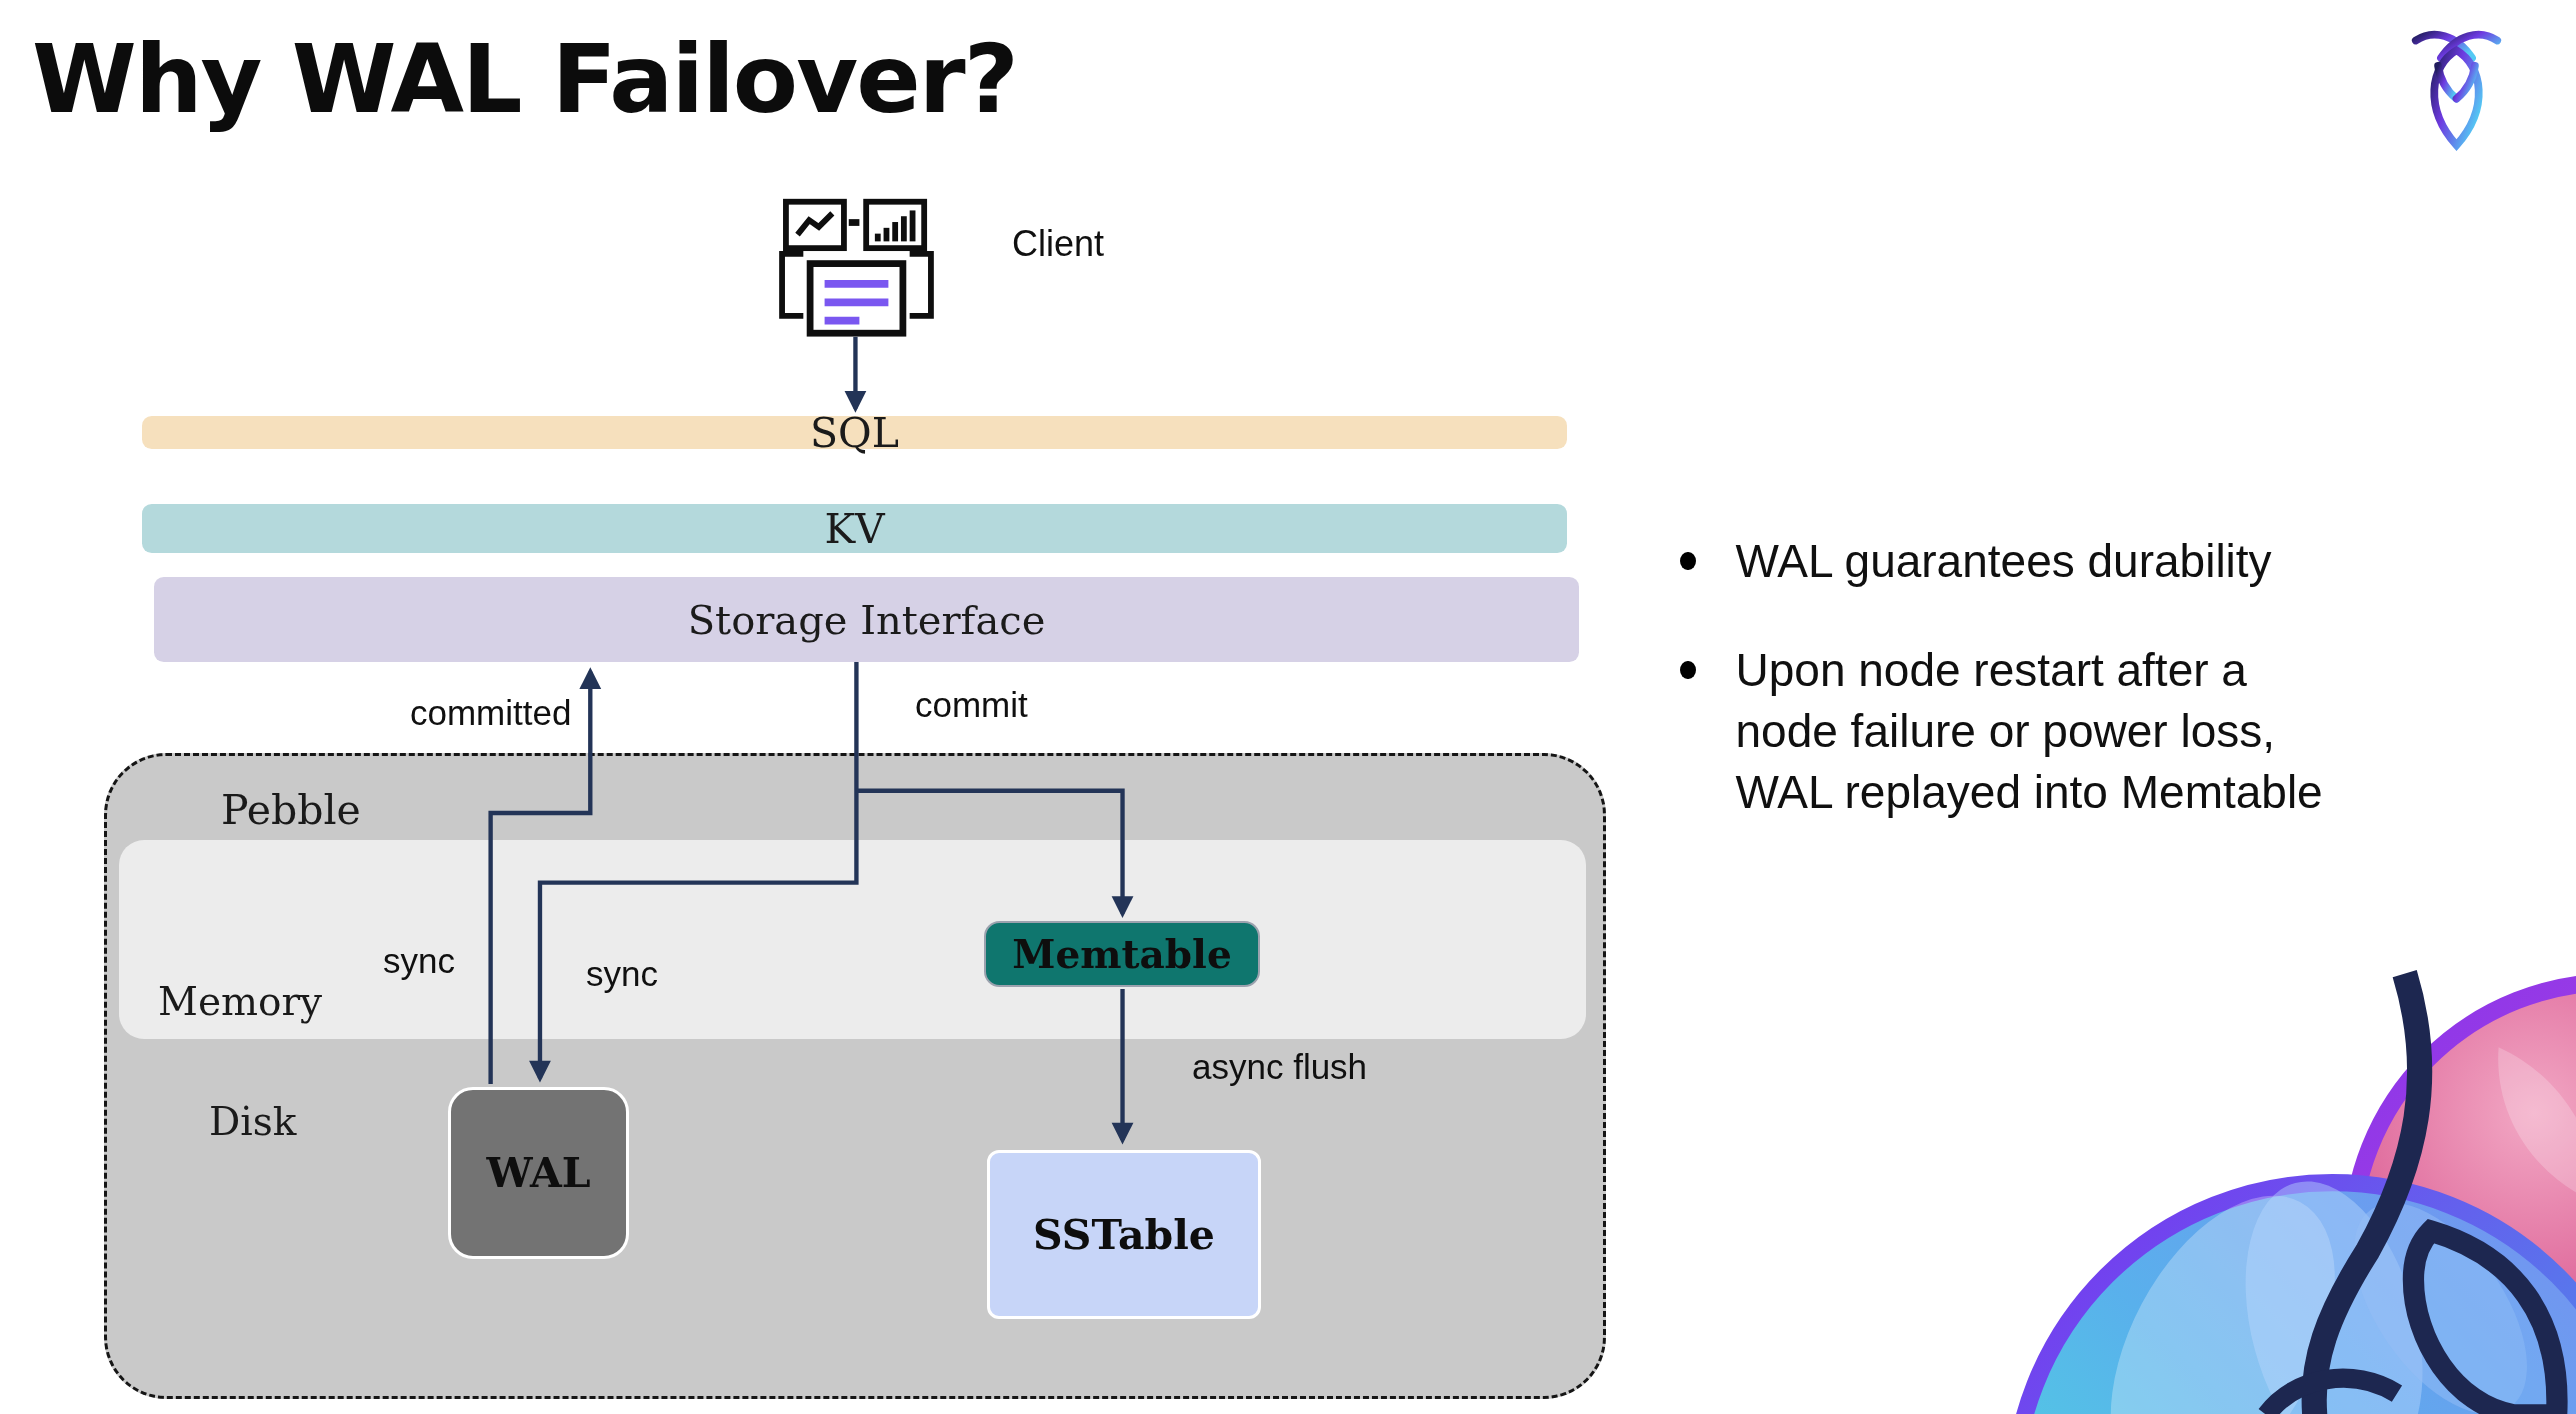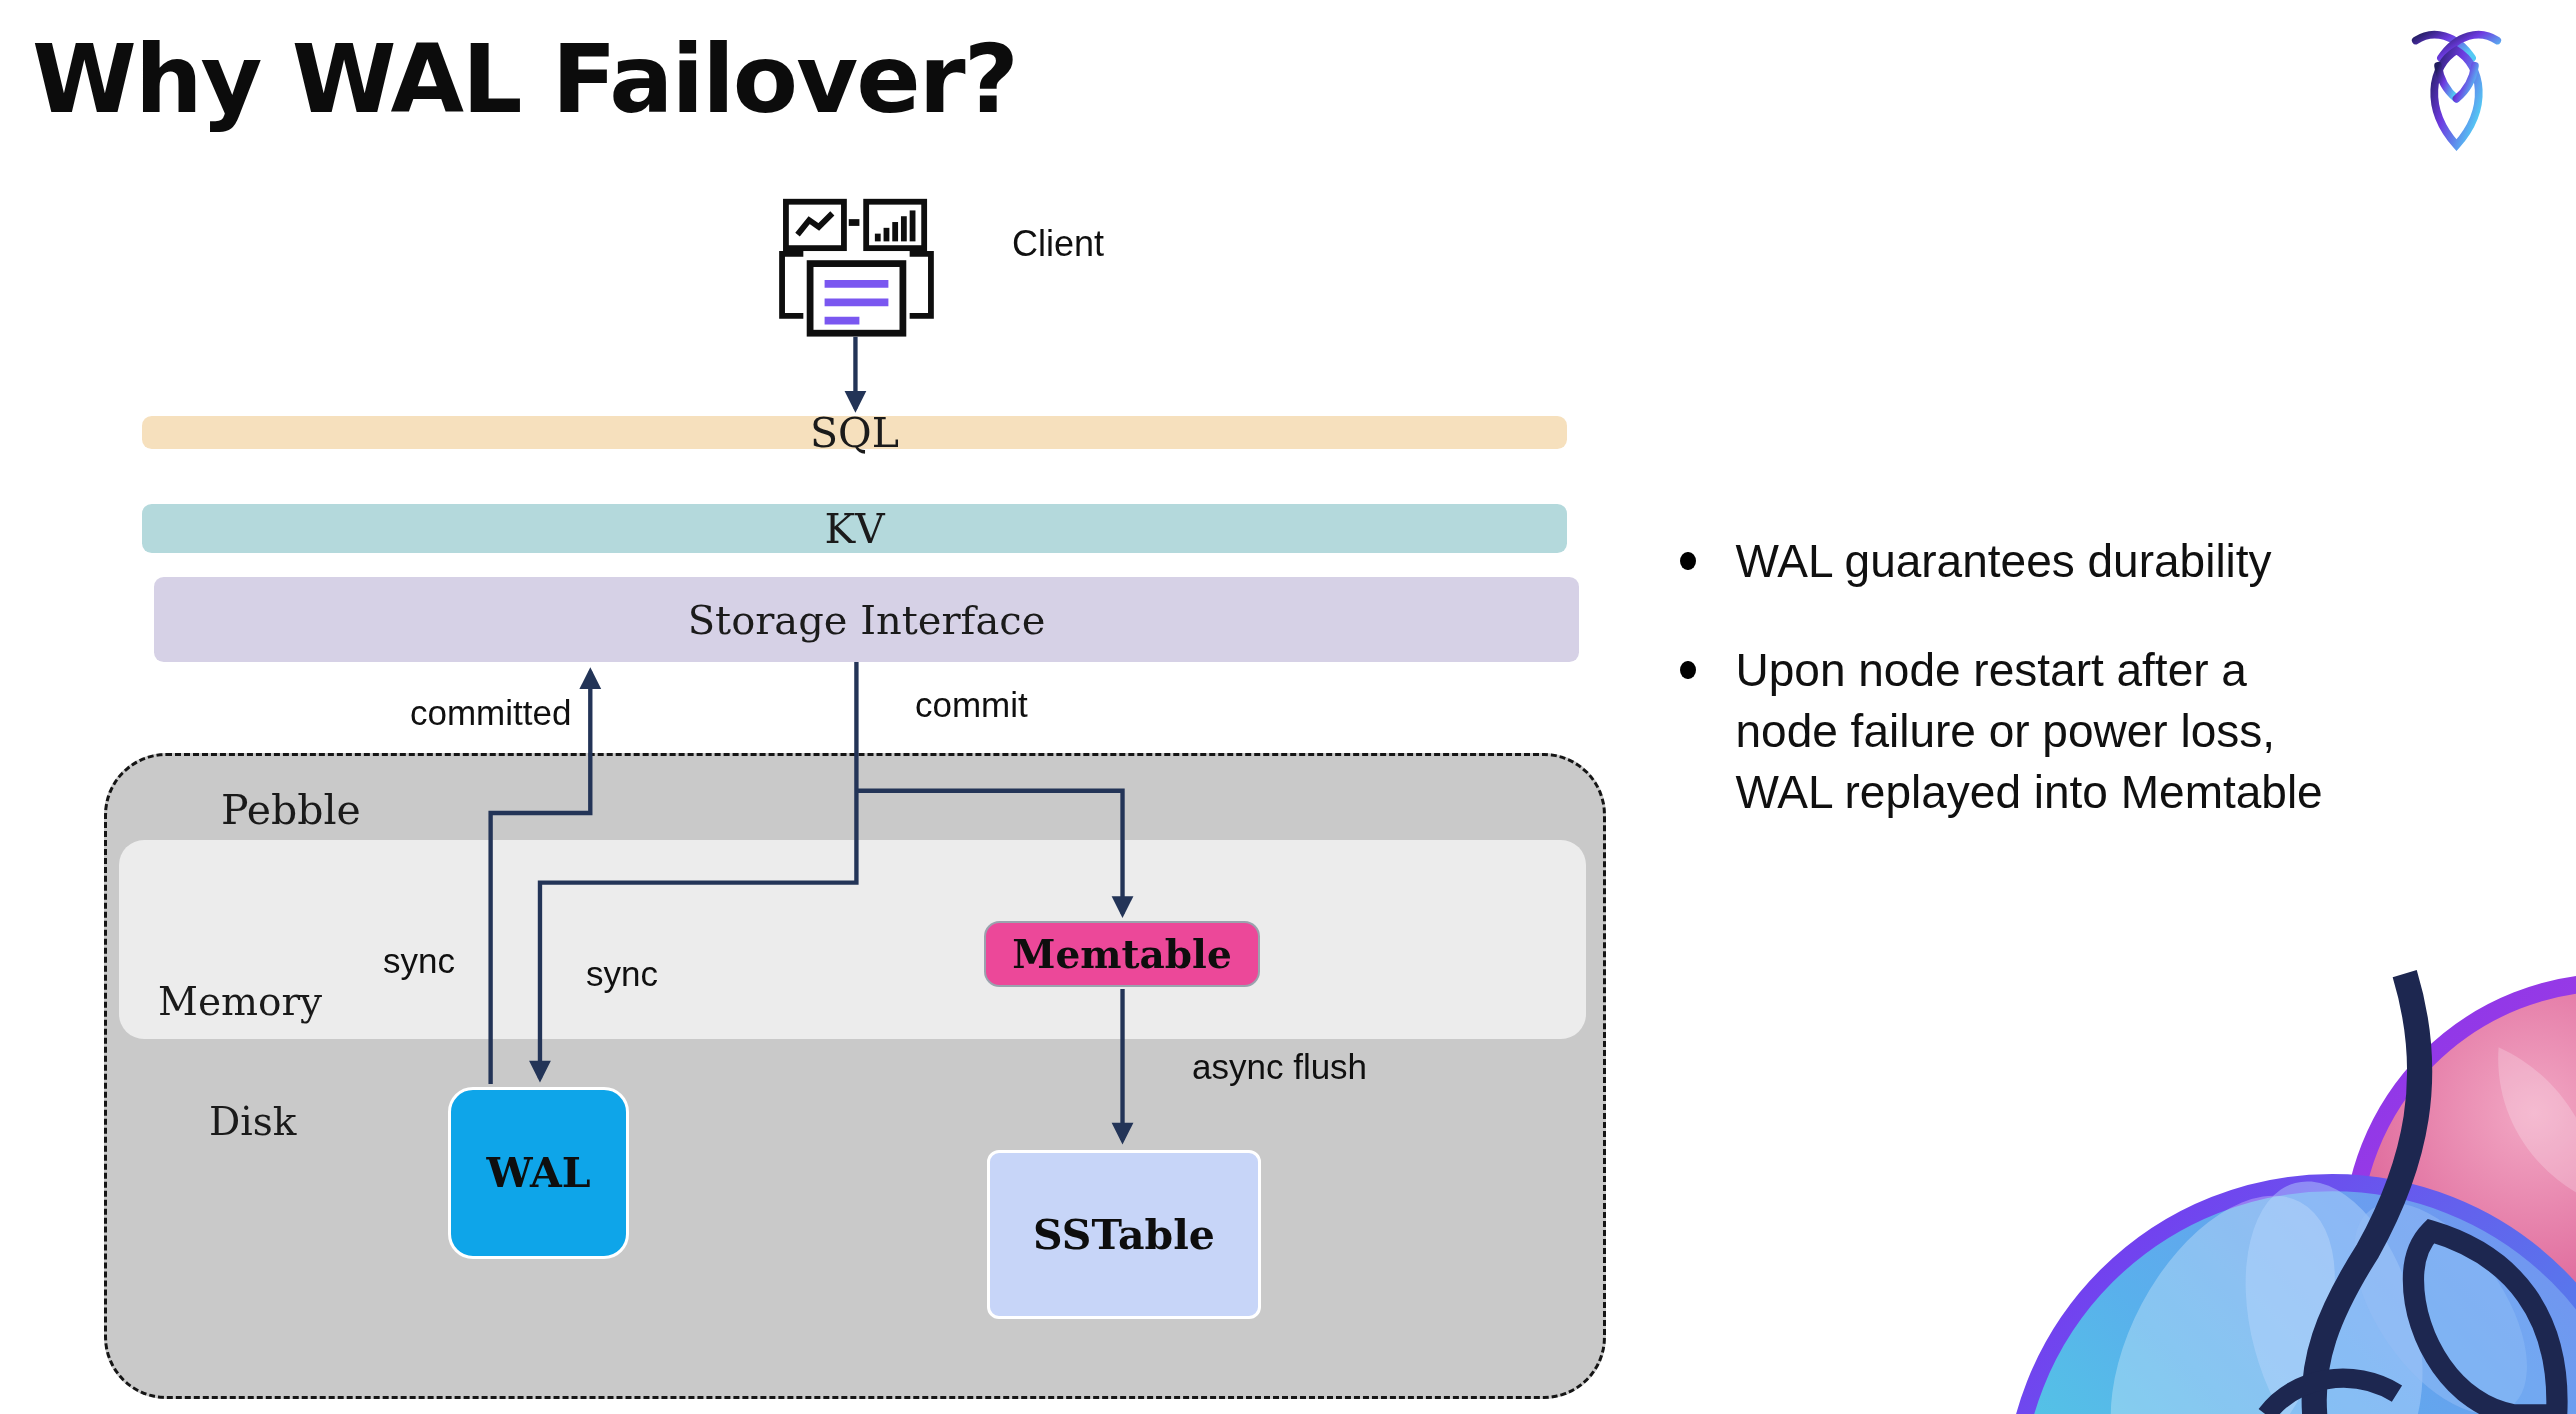--- a/index.html
+++ b/index.html
@@ -141,24 +141,24 @@
     <span>Storage Interface</span>
   </div>
 
   <div class="pebble" style="background-color: rgb(201, 201, 201);">
     <div class="memory-band" style="background-color: rgb(236, 236, 236);"></div>
   </div>
   <div class="lbl-serif pebble-label">Pebble</div>
   <div class="lbl-serif memory-label">Memory</div>
   <div class="lbl-serif disk-label">Disk</div>
 
-  <div class="node node-memtable" style="background-color: #ec4899;">
+  <div class="node node-memtable" style="background-color: #0f766e;">
     <span>Memtable</span>
   </div>
-  <div class="node node-wal" style="background-color: #0ea5e9;">
+  <div class="node node-wal" style="background-color: #737373;">
     <span>WAL</span>
   </div>
   <div class="node node-sstable" style="background-color: rgb(199, 213, 248);">
     <span>SSTable</span>
   </div>
 
   <div class="edge-label lbl-committed">committed</div>
   <div class="edge-label lbl-commit">commit</div>
   <div class="edge-label lbl-sync1">sync</div>
   <div class="edge-label lbl-sync2">sync</div>

